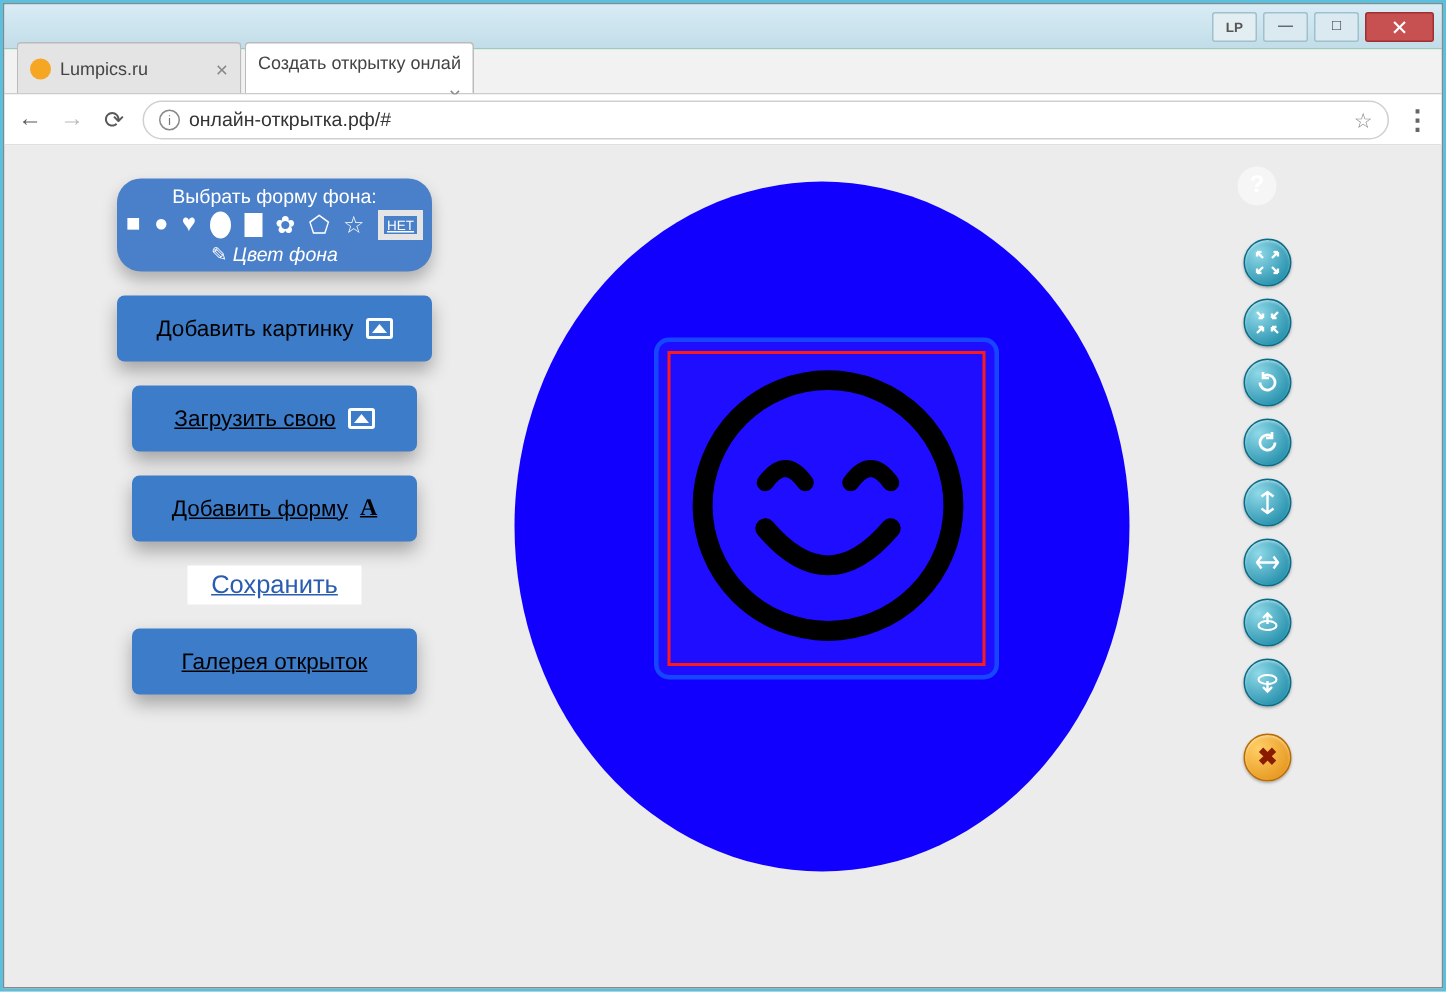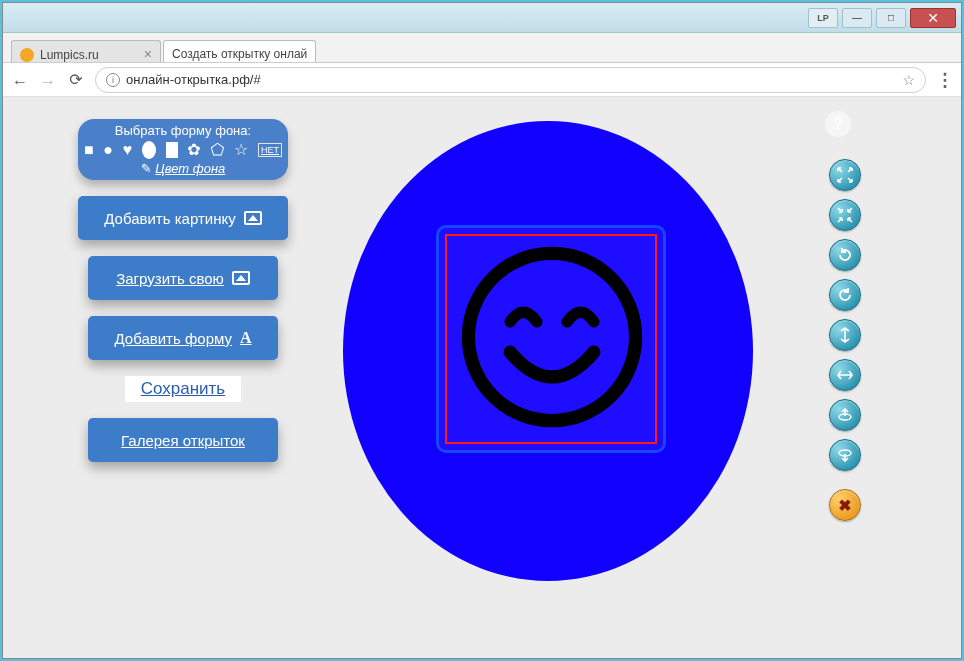--- a/index.html
+++ b/index.html
@@ -46,28 +46,28 @@
   .titlebar-btn.lp { font-size:9px; font-weight:bold; color:#555; background:#e2eef2;}
   .tabstrip {
     height: 30px;
     background: #f2f2f2;
     display: flex;
     align-items: flex-end;
     padding-left: 8px;
     border-bottom: 1px solid #ccc;
   }
   .tab {
-    height: 22px;
+    height: 34px;
     min-width: 150px;
     background: #e4e4e4;
     border: 1px solid #bbb;
     border-bottom: none;
     border-radius: 3px 3px 0 0;
     display: flex;
-    align-items: flex-end;
+    align-items: center;
     padding: 0 8px;
     font-size: 12px;
     color: #444;
     gap: 6px;
     margin-right: 2px;
   }
   .tab.active { background: #fff; flex-direction: column; }
   .tab .favicon { width:14px;height:14px;border-radius:50%;background:#f5a623;display:inline-block;}
   .tab .favicon2 { width:14px;height:14px;border-radius:50%;background:#888;display:inline-block;}
   .tab .x { margin-left:auto; color:#888; font-size:14px;}
@@ -123,28 +123,28 @@
     text-align: center;
     font-size: 13px;
     padding: 4px 6px 4px 6px;
     box-shadow: 0 6px 10px rgba(0,0,0,.25);
   }
   .shape-row {
     display:flex;justify-content:space-between;align-items:center;margin:2px 0;
   }
   .shape-row .sh { color:#fff; font-size:16px; }
   .shape-row .net {
-    border:1px solid #e5e5e5;font-size:9px;padding:1px 2px;text-decoration:underline;
-  }
-  .color-link { color:#fff; text-decoration:underline; font-size:13px; font-style:italic;}
+    border:4px solid #e5e5e5;font-size:9px;padding:1px 2px;text-decoration:underline;
+  }
+  .color-link { color:#fff; font-size:13px; font-style:italic;}
   .btn {
     width: 210px;
     height: 44px;
     background: #3d7cc9;
-    color: #ffffff;
+    color: #000000;
     border: none;
     border-radius: 5px;
     font-size: 15px;
     display: flex;
     align-items: center;
     justify-content: center;
     gap: 8px;
     box-shadow: 0 6px 12px rgba(0,0,0,.3);
     cursor: pointer;
   }

